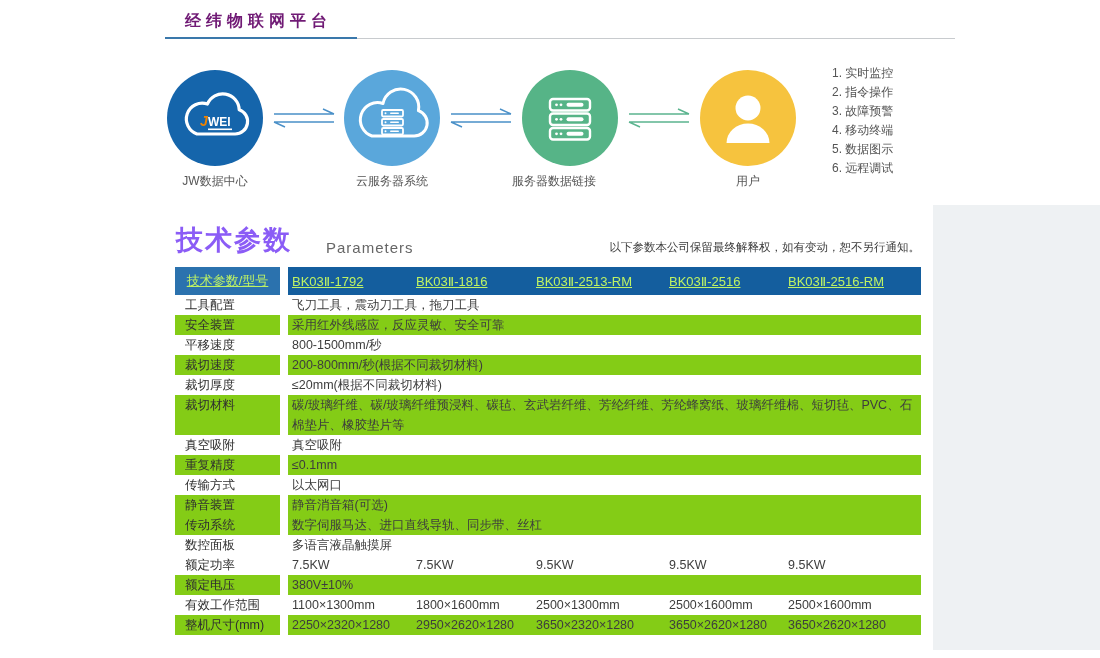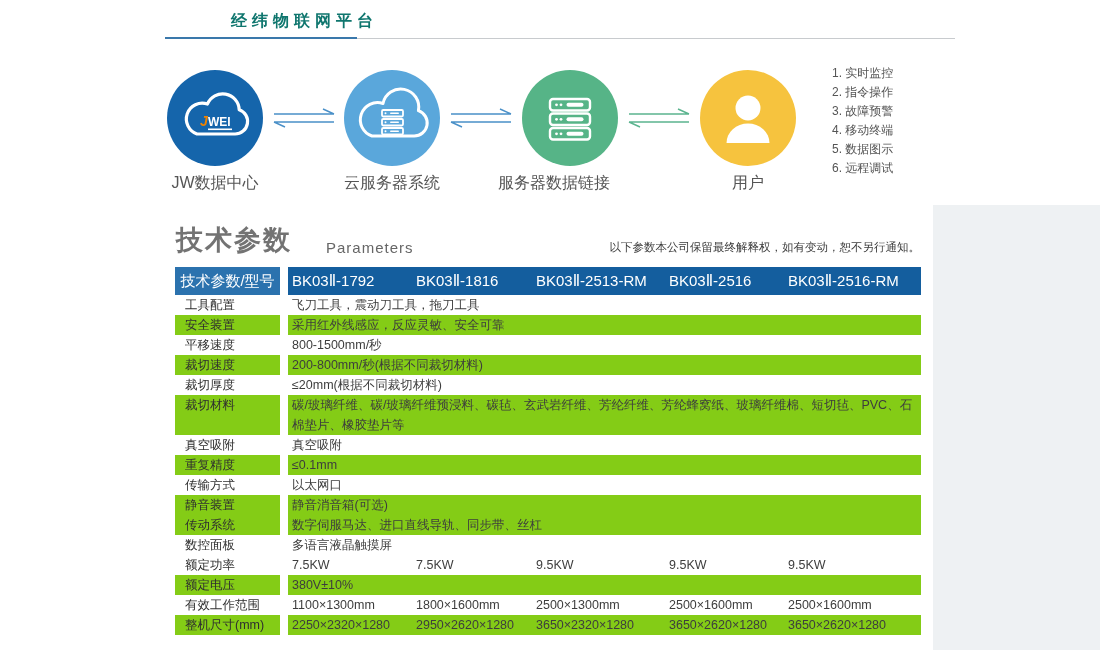--- a/index.html
+++ b/index.html
@@ -5,40 +5,40 @@
   html,body{margin:0;padding:0;background:#ffffff;}
   .page{
     position:relative; width:1100px; height:658px; overflow:hidden;
     background:#ffffff;
     font-family:"Liberation Sans","DejaVu Sans",sans-serif;
   }
   
   .right-tint{position:absolute; left:933px; top:205px; width:167px; height:445px; background:#eef1f3;}
 
   
-  .main-title{position:absolute; left:185px; top:11px; font-size:16px; font-weight:bold; letter-spacing:5px; color:#0f766e;margin-left:46px;}
+  .main-title{position:absolute; left:185px; top:11px; font-size:16px; font-weight:bold; letter-spacing:5px; color:#701a75;}
   .line-blue{position:absolute; left:165px; top:37px; width:192px; height:2px; background:#3a78ab;}
   .line-gray{position:absolute; left:357px; top:38px; width:598px; height:1px; background:#c8cbce;}
 
   .node{position:absolute; top:70px; width:96px; height:96px; border-radius:50%;}
   .node svg{position:absolute; left:0; top:0;}
-  .node-label{position:absolute; top:173px; width:160px; text-align:center; font-size:16px; color:#555;}
+  .node-label{position:absolute; top:173px; width:160px; text-align:center; font-size:12px; color:#555;}
   .arrow{position:absolute; top:108px;}
   .features{position:absolute; left:828px; top:60px; margin:4px; padding:0; list-style:none;}
   .features li{height:19px; line-height:19px; font-size:12px; color:#555;}
 
   
-  .params-title{position:absolute; left:176px; top:222px; font-size:27px; font-weight:bold; letter-spacing:2px; color:#737373;}
+  .params-title{position:absolute; left:176px; top:222px; font-size:27px; font-weight:bold; letter-spacing:2px; color:#8b5cf6;}
   .params-en{position:absolute; left:326px; top:239px; font-size:15px; color:#666; letter-spacing:1px;}
   .disclaimer{position:absolute; left:0; top:240px; width:920px; text-align:right; font-size:11.5px; color:#3c3c3c;}
 
   .spec-table{position:absolute; left:175px; top:267px; width:746px;}
   .thead,.trow{display:grid; grid-template-columns:105px 8px 124px 120px 133px 119px 137px;}
   .thead{height:28px;}
-  .thead .cell{display:flex; align-items:center; color:#ffffff; font-size:15px;}
+  .thead .cell{display:flex; align-items:center; color:#bef264; font-size:13px;text-decoration:underline;}
   .thead .corner{background:#2b72ae; justify-content:center;}
   .thead .model{background:#145e9e; padding-left:4px;}
   .thead .gap,.trow .gap{background:#fff;}
 
   .trow{min-height:20px;}
   .trow .cell{line-height:20px; font-size:12.5px; color:#3d3d3d;}
   .trow .label{padding-left:10px; color:#2f2f2f;}
   .trow .value{padding-left:4px;}
   .trow .value.span{grid-column:3 / 8;}
   .trow.striped .cell:not(.gap){background:#84cc16;}

